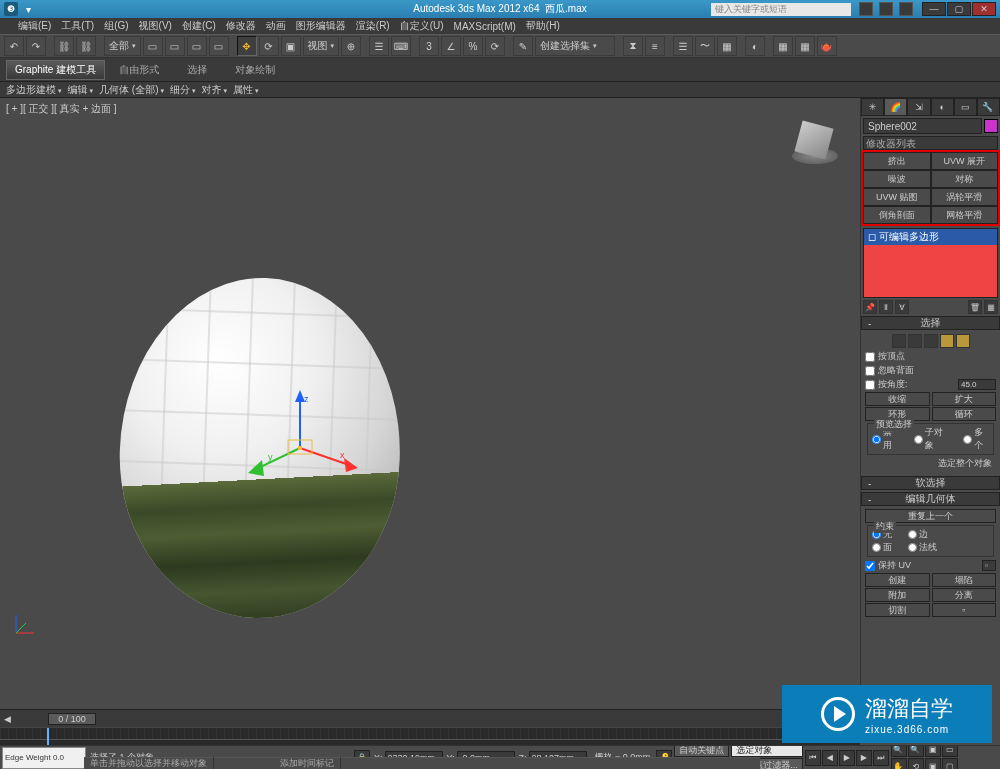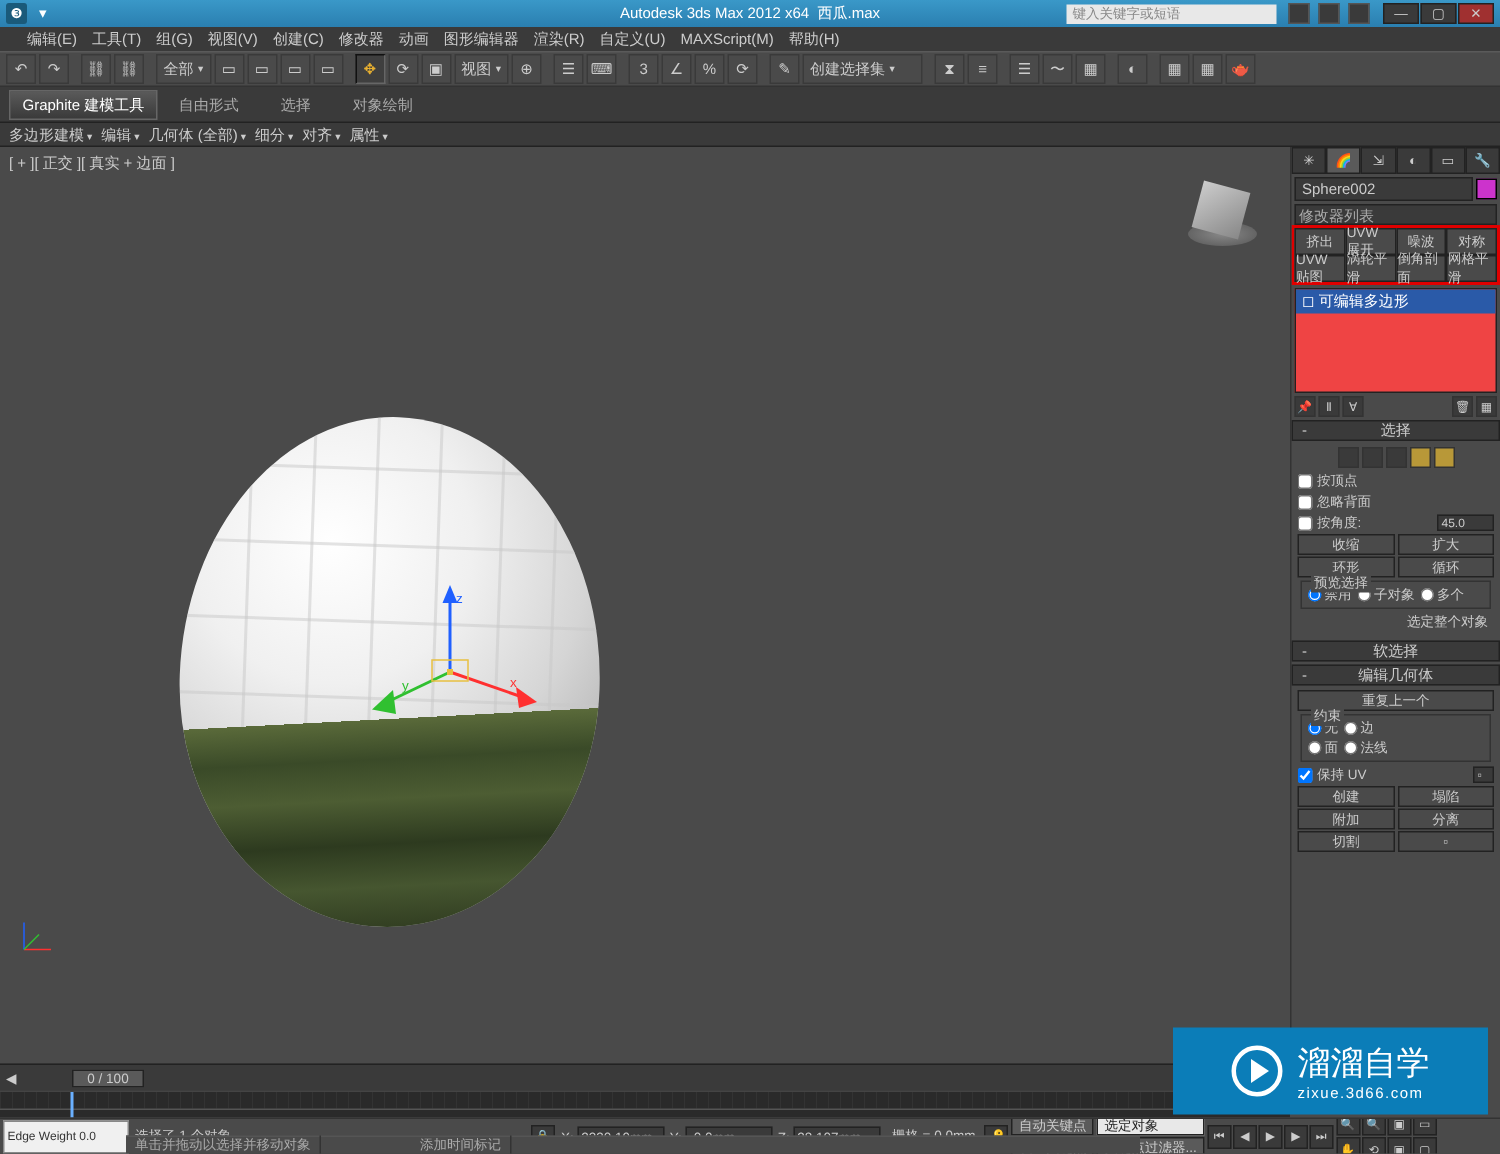--- a/index.html
+++ b/index.html
@@ -56,21 +56,21 @@
 .cmdpanel { position:absolute; top:98px; right:0; width:140px; bottom:60px; background:#4a4a4a; border-left:1px solid #333; font-size:10px; color:#ccc; overflow:hidden; }
 .cmd-tabs { height:18px; display:flex; background:#3a3a3a; }
 .cmd-tabs span { flex:1; border:1px solid #222; display:flex; align-items:center; justify-content:center; font-size:9px; }
 .cmd-tabs span.active { background:#5a5a5a; }
 .obj-name { height:16px; background:#3a3a3a; border:1px solid #222; padding:0 4px; display:flex; align-items:center; margin:2px; }
 .color-swatch { width:14px; height:14px; background:#cc33cc; border:1px solid #000; margin:2px 2px 2px auto; }
 .obj-row { display:flex; align-items:center; }
 .mod-list-hdr { height:14px; background:#3a3a3a; border:1px solid #222; margin:0 2px; padding:0 2px; color:#aaa; overflow:hidden; }
 
 .red-box { border:2px solid #e00000; margin:0; }
-.mod-grid { display:grid; grid-template-columns:1fr 1fr 1fr 1fr; }
+.mod-grid { display:grid; grid-template-columns:1fr 1fr; }
 .mod-cell { height:18px; border:1px solid #222; background:#4a4a4a; display:flex; align-items:center; justify-content:center; font-size:9px; }
 
 .stack { height:70px; background:#ef4444; border:1px solid #222; margin:2px; }
 .stack-item { background:#2a5aa8; color:#fff; padding:1px 4px; font-size:10px; }
 .stack-item::before { content:"◻ "; }
 .stack-icons { display:flex; gap:2px; margin:2px; height:14px; }
 .stack-icons span { width:14px; height:14px; border:1px solid #333; background:#3a3a3a; font-size:8px; display:flex; align-items:center; justify-content:center; }
 .stack-icons .sp { margin-left:auto; }
 
 .rollout-hdr { height:14px; background:#3a3a3a; display:flex; align-items:center; justify-content:center; border:1px solid #222; margin-top:2px; }
@@ -78,21 +78,21 @@
 .rollout-hdr2 { position:relative; }
 .rollout { padding:2px 4px; }
 .sel-icons { display:flex; justify-content:center; gap:2px; margin:2px 0;}
 .sel-icons span { width:14px; height:14px; border:1px solid #333; background:#3a3a3a; }
 .sel-icons span.on { background:#b89838; }
 .chk-row { display:flex; align-items:center; font-size:9px; margin:1px 0; }
 .chk-row input { margin-right:3px; width:10px; height:10px; }
 .chk-row .spin { margin-left:auto; background:#3a3a3a; border:1px solid #222; width:38px; height:11px; font-size:8px; padding:0 2px; }
 .btn-pair { display:flex; gap:2px; margin:1px 0;justify-content:center;}
 .btn-pair span { flex:1; height:14px; border:1px solid #222; background:#4a4a4a; display:flex; align-items:center; justify-content:center; font-size:9px;}
-.radio-row { display:flex; align-items:flex-end; font-size:9px; gap:4px;}
+.radio-row { display:flex; align-items:flex-end; font-size:9px; gap:16px;}
 .radio-row label{display:flex;align-items:center;gap:2px;}
 .radio-row input{width:9px;height:9px;}
 .link { color:#ccc; text-align:right; font-size:9px; margin:2px 4px;}
 .group-box { border:1px solid #333; margin:2px; padding:2px 4px; position:relative; }
 .group-box .title { position:absolute; top:-6px; left:6px; background:#4a4a4a; padding:0 2px; font-size:9px;}
 
 
 .timeslider { position:absolute; left:0; right:140px; bottom:42px; height:18px; background:#3a3a3a; border-top:1px solid #222; display:flex; align-items:center; font-size:9px; color:#ccc; padding:0 4px;}
 .timeslider .knob { position:absolute; left:48px; width:48px; height:12px; background:#5a5a5a; border:1px solid #222; text-align:center; }
 .timetrack { position:absolute; left:0; right:140px; bottom:24px; height:18px; background:#2a2a2a; border-top:1px solid #444; }

